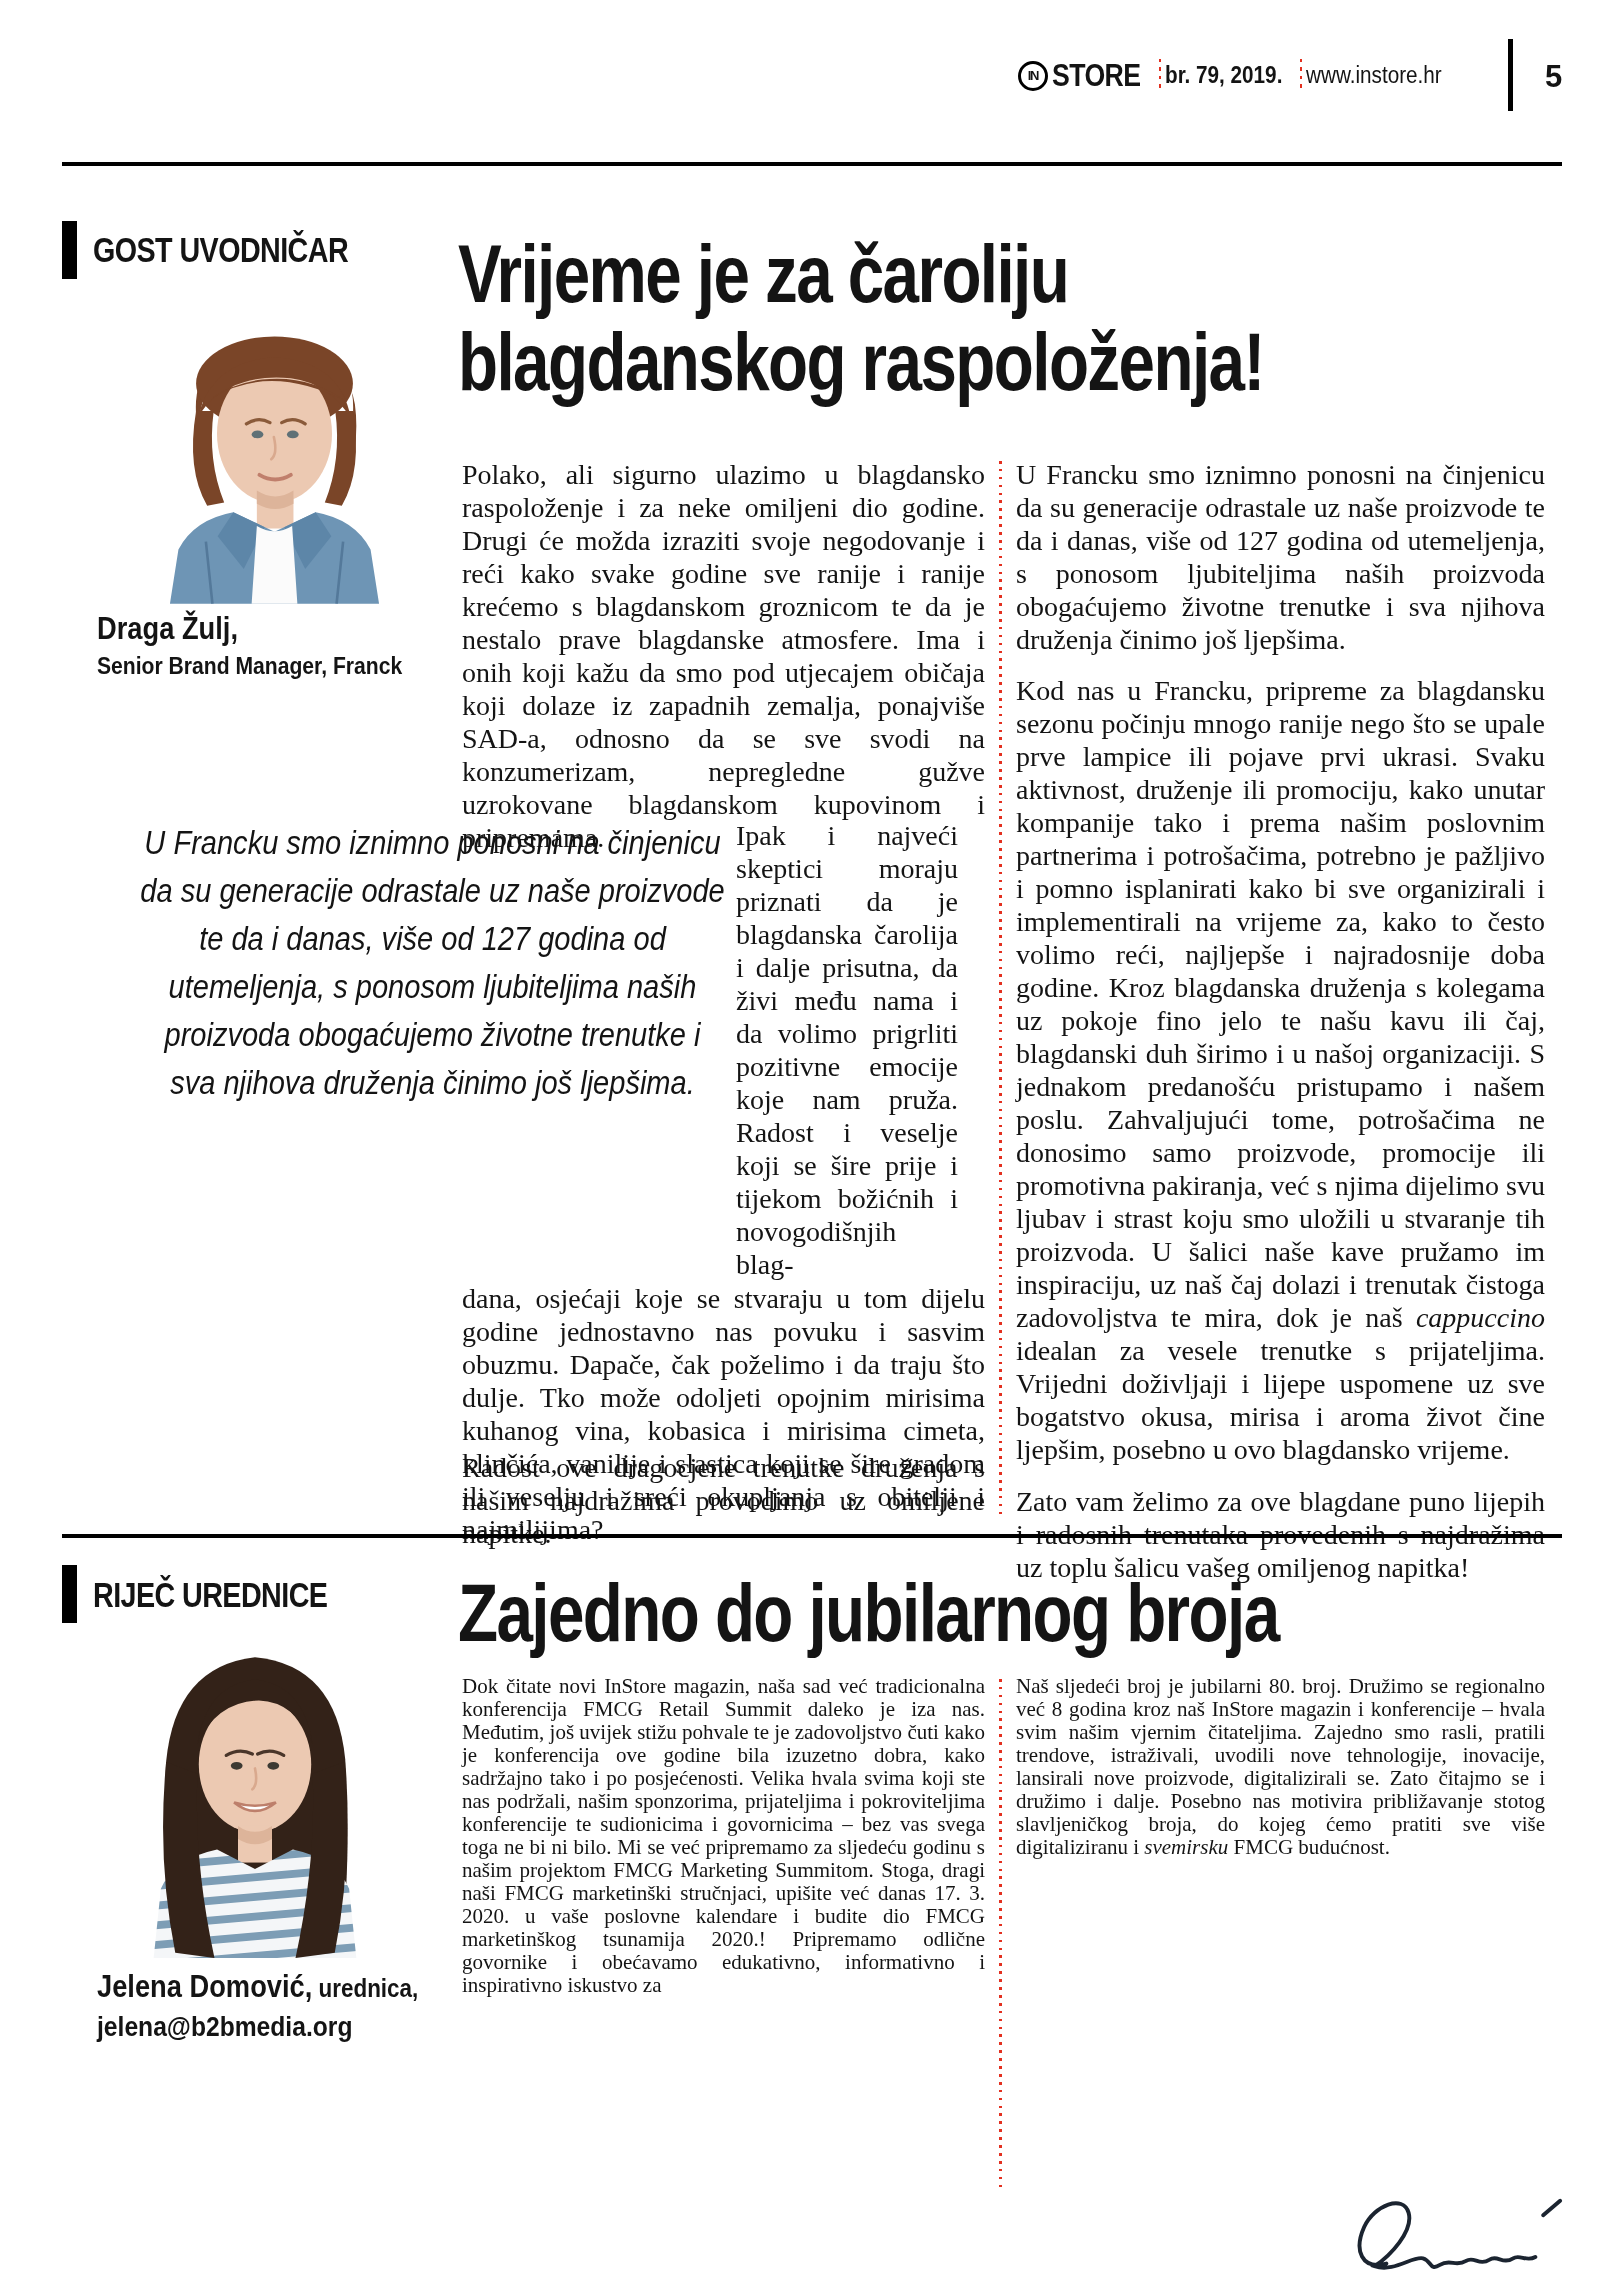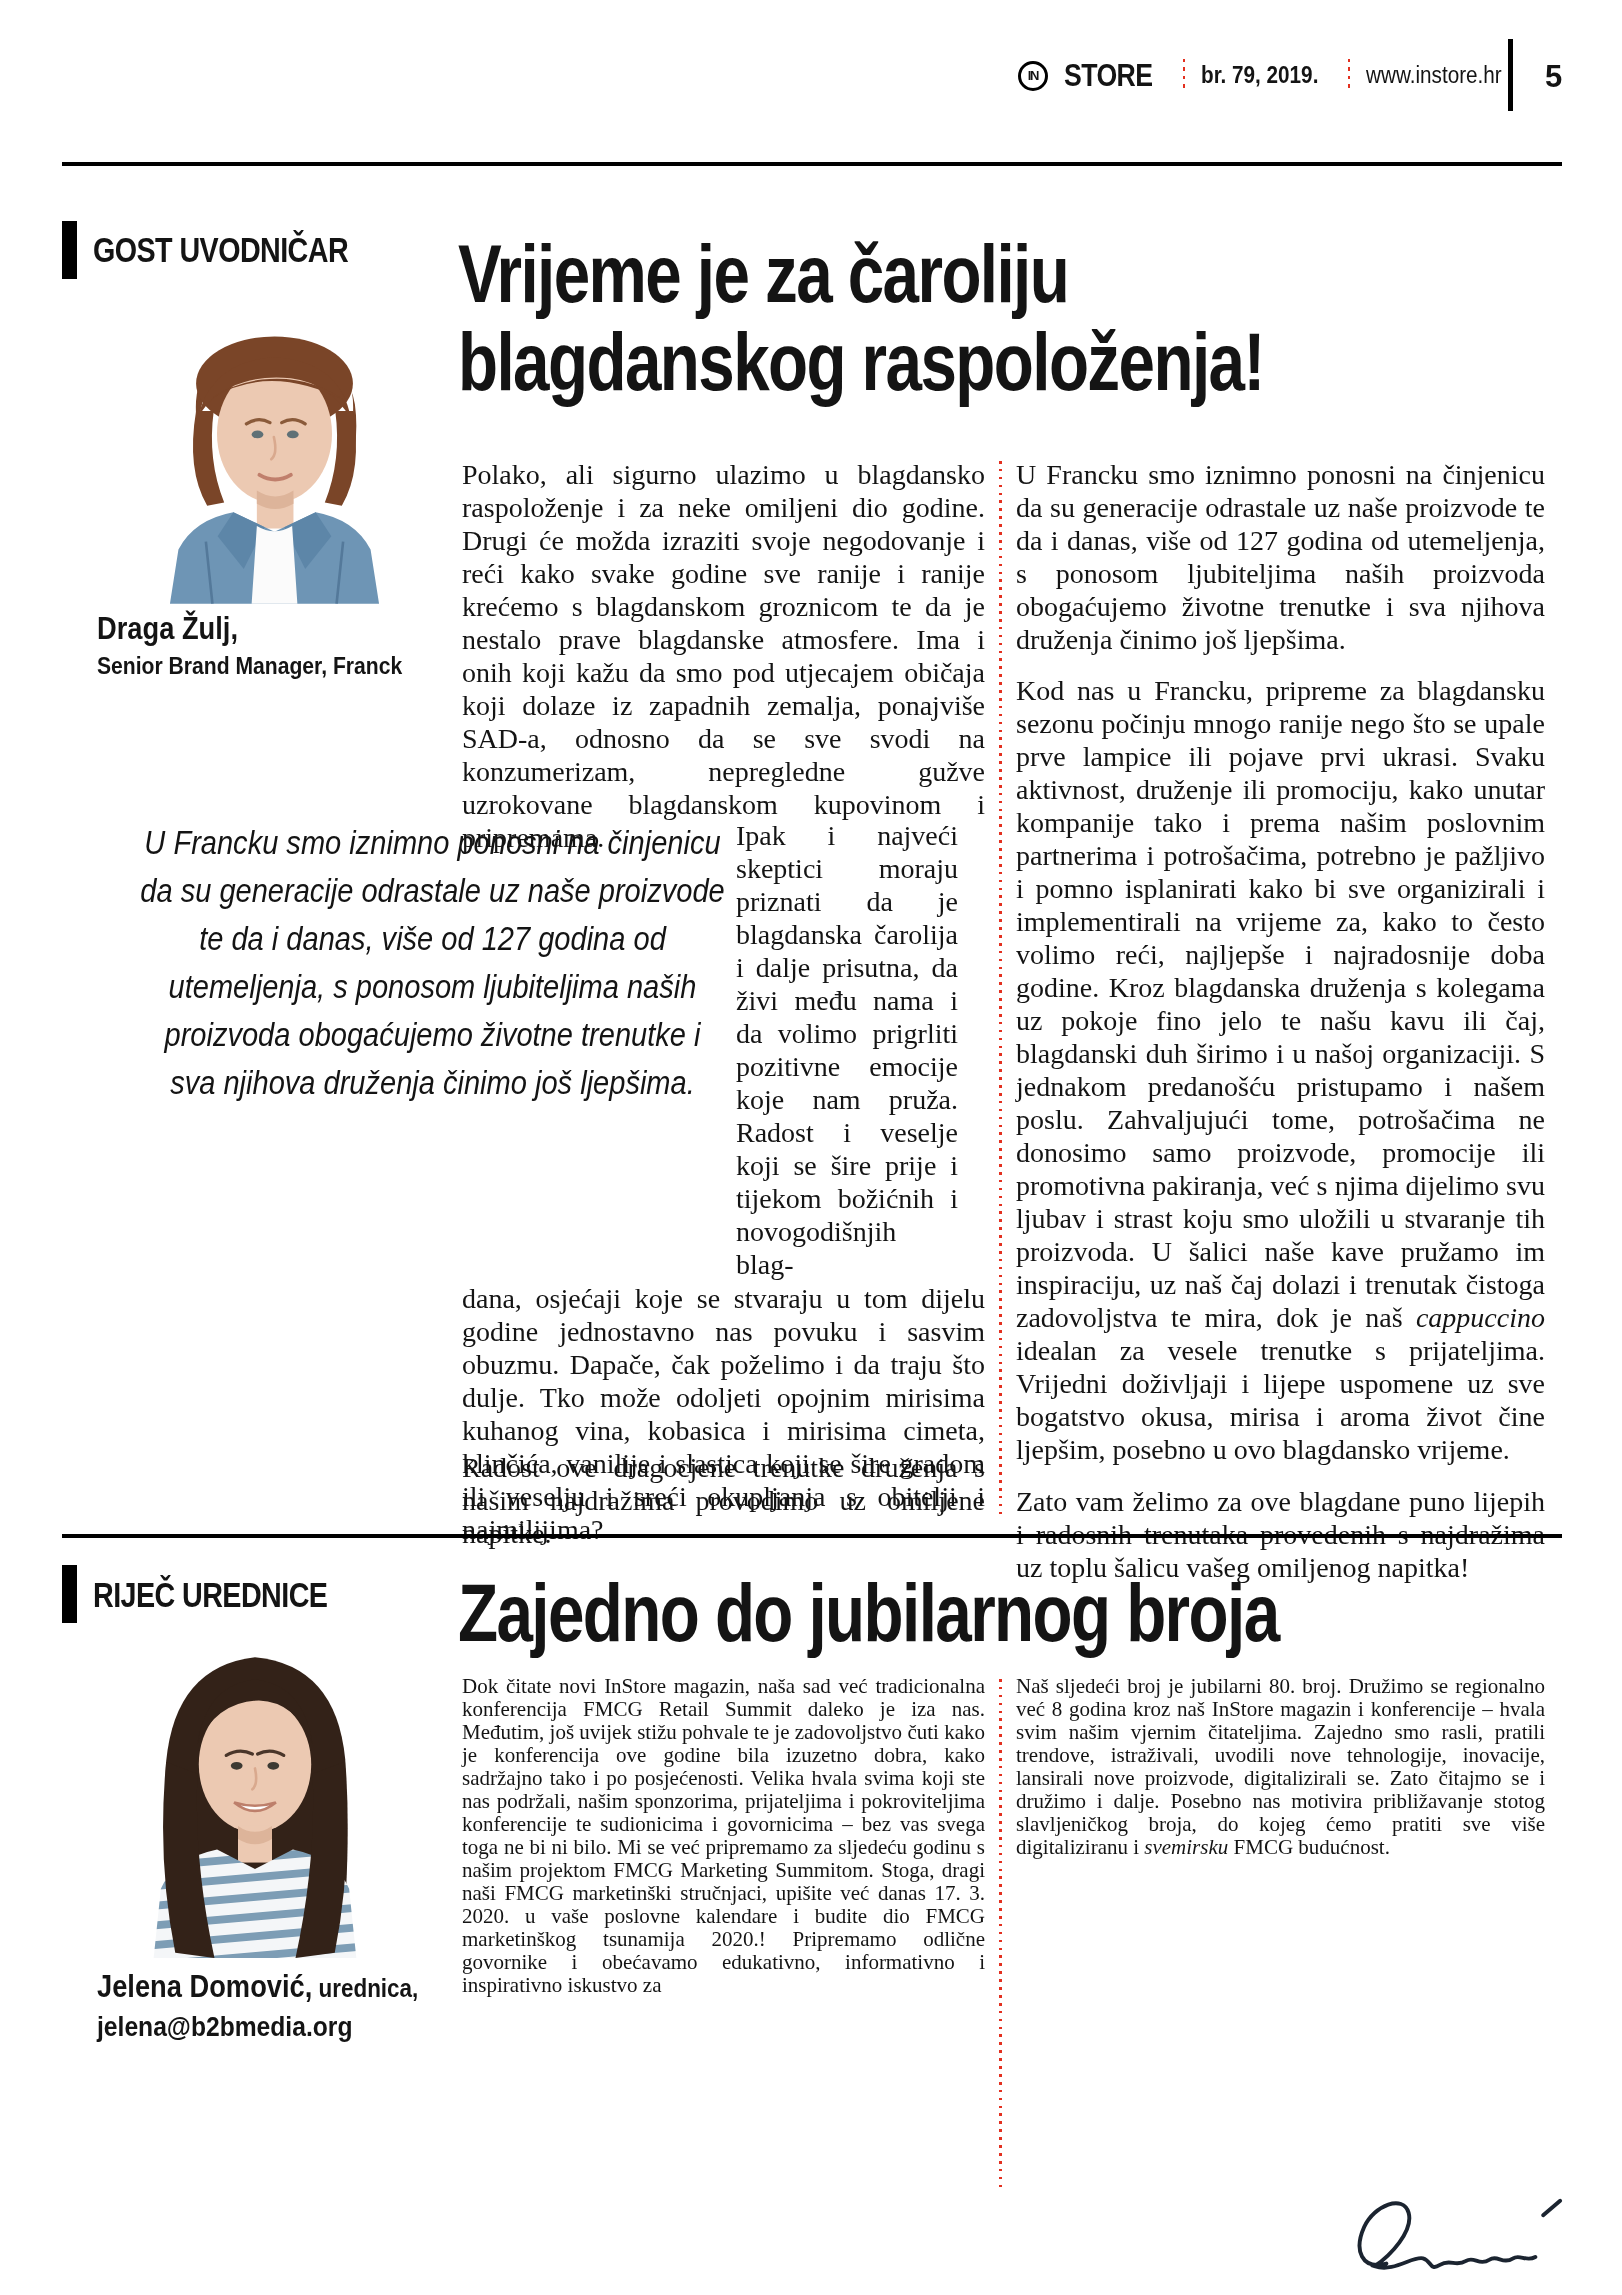--- a/index.html
+++ b/index.html
@@ -5,21 +5,21 @@
   :root{
     --accent_red:#e3301f; --ink:#141414; --denim:#6e95b5; --denim_dark:#5d86a8;
     --stripe_blue:#7d9db5; --hair_auburn:#7a4528; --hair_dark:#332218; --skin:#ecc9b2;
   }
   *{box-sizing:border-box}
   html,body{margin:0;padding:0;background:#8a8a8a}
   .page{position:relative;width:1623px;height:2295px;background:#ffffff;margin:0 auto;
         font-family:"Liberation Serif",serif;color:var(--ink);overflow:hidden}
 
   
-  .hdr{position:absolute;left:1018px;top:56px;height:39px;display:flex;align-items:center;gap:16px;
+  .hdr{position:absolute;left:1018px;top:56px;height:39px;display:flex;align-items:center;gap:4px;
        font-family:"Liberation Sans",sans-serif}
   .logo-circle{width:30px;height:30px;border:3.9px solid #000;border-radius:50%;display:flex;
        align-items:center;justify-content:center;font-weight:bold;font-size:13px;letter-spacing:-1.3px}
   .brand{font-weight:bold;font-size:31px;letter-spacing:-0.7px;display:inline-block;transform:scaleX(.86);transform-origin:left center}
   .hdr-issue{font-weight:bold;font-size:23px;display:inline-block;transform:scaleX(.9);transform-origin:left center}
   .hdr-site{font-size:23px;display:inline-block;transform:scaleX(.9);transform-origin:left center}
   .vdots{width:2.6px;height:34px;background-image:repeating-linear-gradient(to bottom,var(--accent_red) 0 3.3px,transparent 3.3px 8.5px)}
   .hdr-rule{position:absolute;left:1508px;top:39px;width:4.6px;height:72px;background:#000}
   .pageno{position:absolute;left:1534px;top:59px;width:39px;text-align:center;font-family:"Liberation Sans",sans-serif;
           font-weight:bold;font-size:31px}

